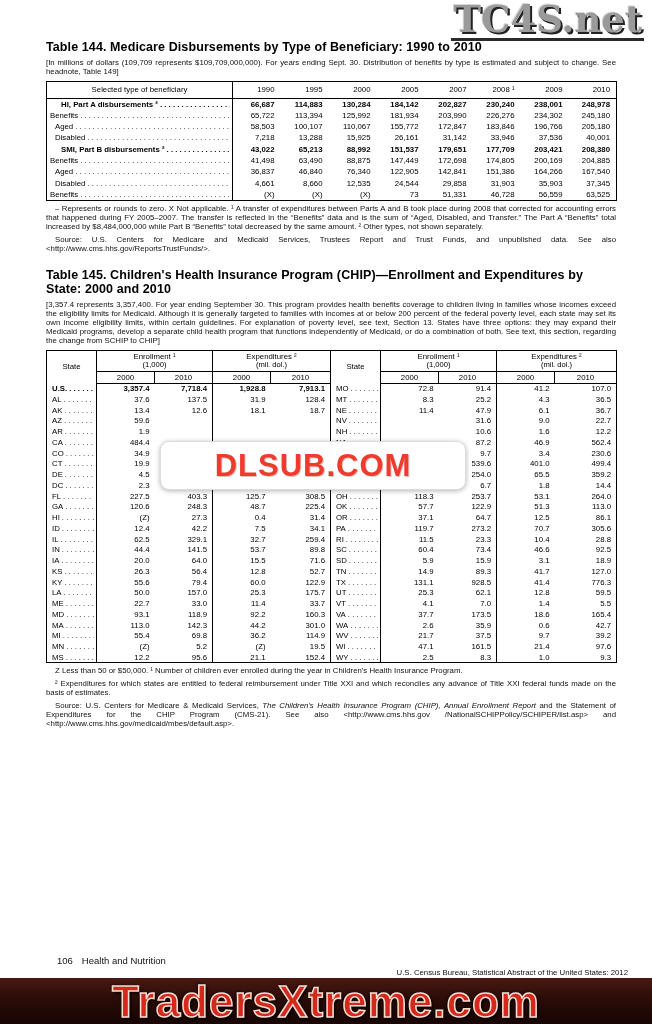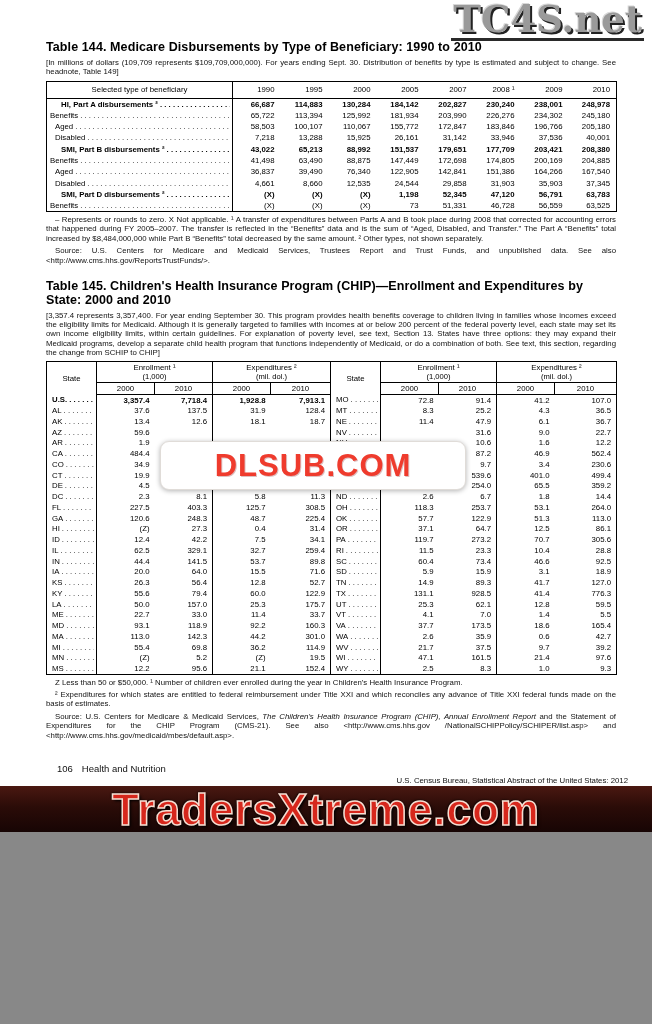--- a/index.html
+++ b/index.html
@@ -1,18 +1,18 @@
 <!DOCTYPE html>
 <html><head>
 <meta charset="utf-8">
 <style>
   * { margin:0; padding:0; box-sizing:border-box; }
   html,body { background:#888; }
   .page {
-    position:relative; width:652px; height:832px; margin:0 auto;
+    position:relative; width:652px; height:1024px; margin:0 auto;
     background:#fff; color:#000; overflow:hidden;
     font-family:"Liberation Sans","DejaVu Sans",sans-serif;
   }
   .content { position:absolute; left:46px; top:40px; width:570px; }
 
   .t-title { font-size:12.5px; font-weight:bold; line-height:14.5px; letter-spacing:.1px; }
   .headnote { font-size:7.8px; line-height:9.2px; text-align:justify; margin-top:3px; color:#111; }
   .fnote { font-size:7.8px; line-height:9.4px; text-align:justify; margin-top:3px; text-indent:9px; color:#111; }
   .t2 { margin-top:14px; }
 
@@ -215,21 +215,21 @@
             <td class="num">204,885</td>
           </tr>
           <tr>
             <td class="stub ind1">
               <div class="cellflex">
                 <span class="lbl">Aged</span>
                 <span class="dots"></span>
               </div>
             </td>
             <td class="num">36,837</td>
-            <td class="num">39,490</td>
+            <td class="num">46,840</td>
             <td class="num">76,340</td>
             <td class="num">122,905</td>
             <td class="num">142,841</td>
             <td class="num">151,386</td>
             <td class="num">164,266</td>
             <td class="num">167,540</td>
           </tr>
           <tr>
             <td class="stub ind1">
               <div class="cellflex">
@@ -238,36 +238,20 @@
               </div>
             </td>
             <td class="num">4,661</td>
             <td class="num">8,660</td>
             <td class="num">12,535</td>
             <td class="num">24,544</td>
             <td class="num">29,858</td>
             <td class="num">31,903</td>
             <td class="num">35,903</td>
             <td class="num">37,345</td>
-          </tr>
-          <tr class="bold">
-            <td class="stub ind2">
-              <div class="cellflex">
-                <span class="lbl">SMI, Part D disbursements ²</span>
-                <span class="dots"></span>
-              </div>
-            </td>
-            <td class="num">(X)</td>
-            <td class="num">(X)</td>
-            <td class="num">(X)</td>
-            <td class="num">1,198</td>
-            <td class="num">52,345</td>
-            <td class="num">47,120</td>
-            <td class="num">56,791</td>
-            <td class="num">63,783</td>
           </tr>
           <tr>
             <td class="stub ind0">
               <div class="cellflex">
                 <span class="lbl">Benefits</span>
                 <span class="dots"></span>
               </div>
             </td>
             <td class="num">(X)</td>
             <td class="num">(X)</td>

